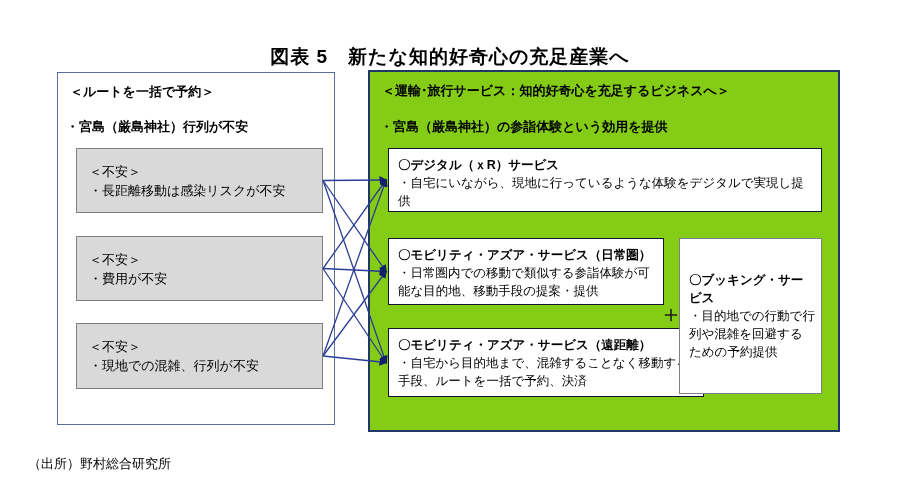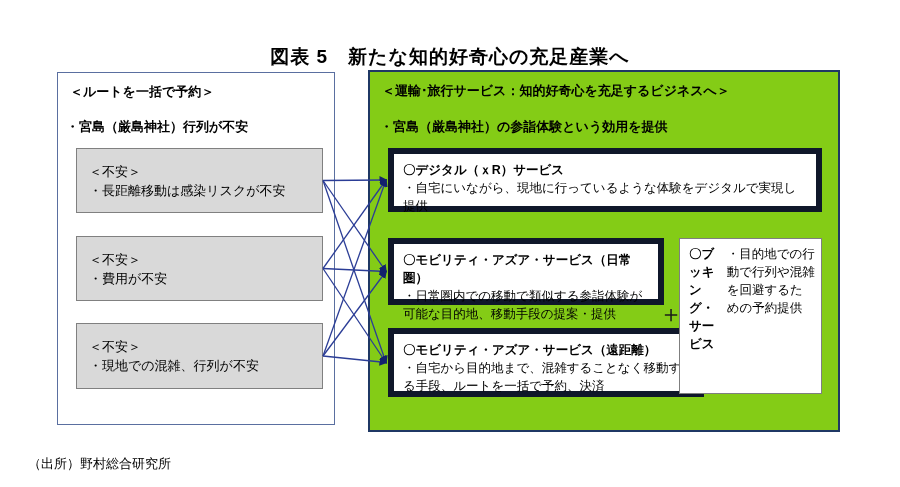--- a/index.html
+++ b/index.html
@@ -37,36 +37,36 @@
     position:absolute;left:368px;top:70px;width:472px;height:362px;
     background:#84cc16;border:2px solid #1f3864;box-sizing:border-box;
   }
   .service-heading{
     position:absolute;left:12px;top:10px;font-size:13px;font-weight:bold;white-space:nowrap;
   }
   .service-value{
     position:absolute;left:10px;top:46px;font-size:13px;font-weight:bold;white-space:nowrap;
   }
   .service-box{
-    position:absolute;background:#ffffff;border:6px solid #0f172a;box-sizing:border-box;
+    position:absolute;background:#ffffff;border:1px solid #0f172a;box-sizing:border-box;
     padding:7px 8px 6px 9px;font-size:12.5px;line-height:18px;
   }
   .service-title{font-weight:bold;display:block;}
   .service-desc{display:block;}
   .service-1{left:18px;top:76px;width:434px;height:64px;}
   .service-2{left:18px;top:166px;width:276px;height:67px;}
   .service-3{left:18px;top:256px;width:316px;height:69px;}
   .plus-sign{
     position:absolute;left:286px;top:227px;width:30px;height:30px;
     font-size:24px;font-weight:400;color:#1a1a1a;text-align:center;line-height:30px;
   }
   .booking-box{
     position:absolute;left:309px;top:166px;width:143px;height:156px;
     background:#ffffff;border:1px solid #7f7f7f;box-sizing:border-box;
-    display:flex;flex-direction:row;justify-content:center;
+    display:flex;flex-direction:column;justify-content:center;
     padding:6px 6px 6px 9px;font-size:12.5px;line-height:18px;
   }
   
   .arrows-svg{position:absolute;left:0;top:0;width:900px;height:487px;pointer-events:none;}
   .arrows-svg line{stroke:#2b3d96;stroke-width:1.3;}
   .source-note{
     position:absolute;left:28px;top:455px;font-size:13px;white-space:nowrap;
   }
 </style>
 </head>

